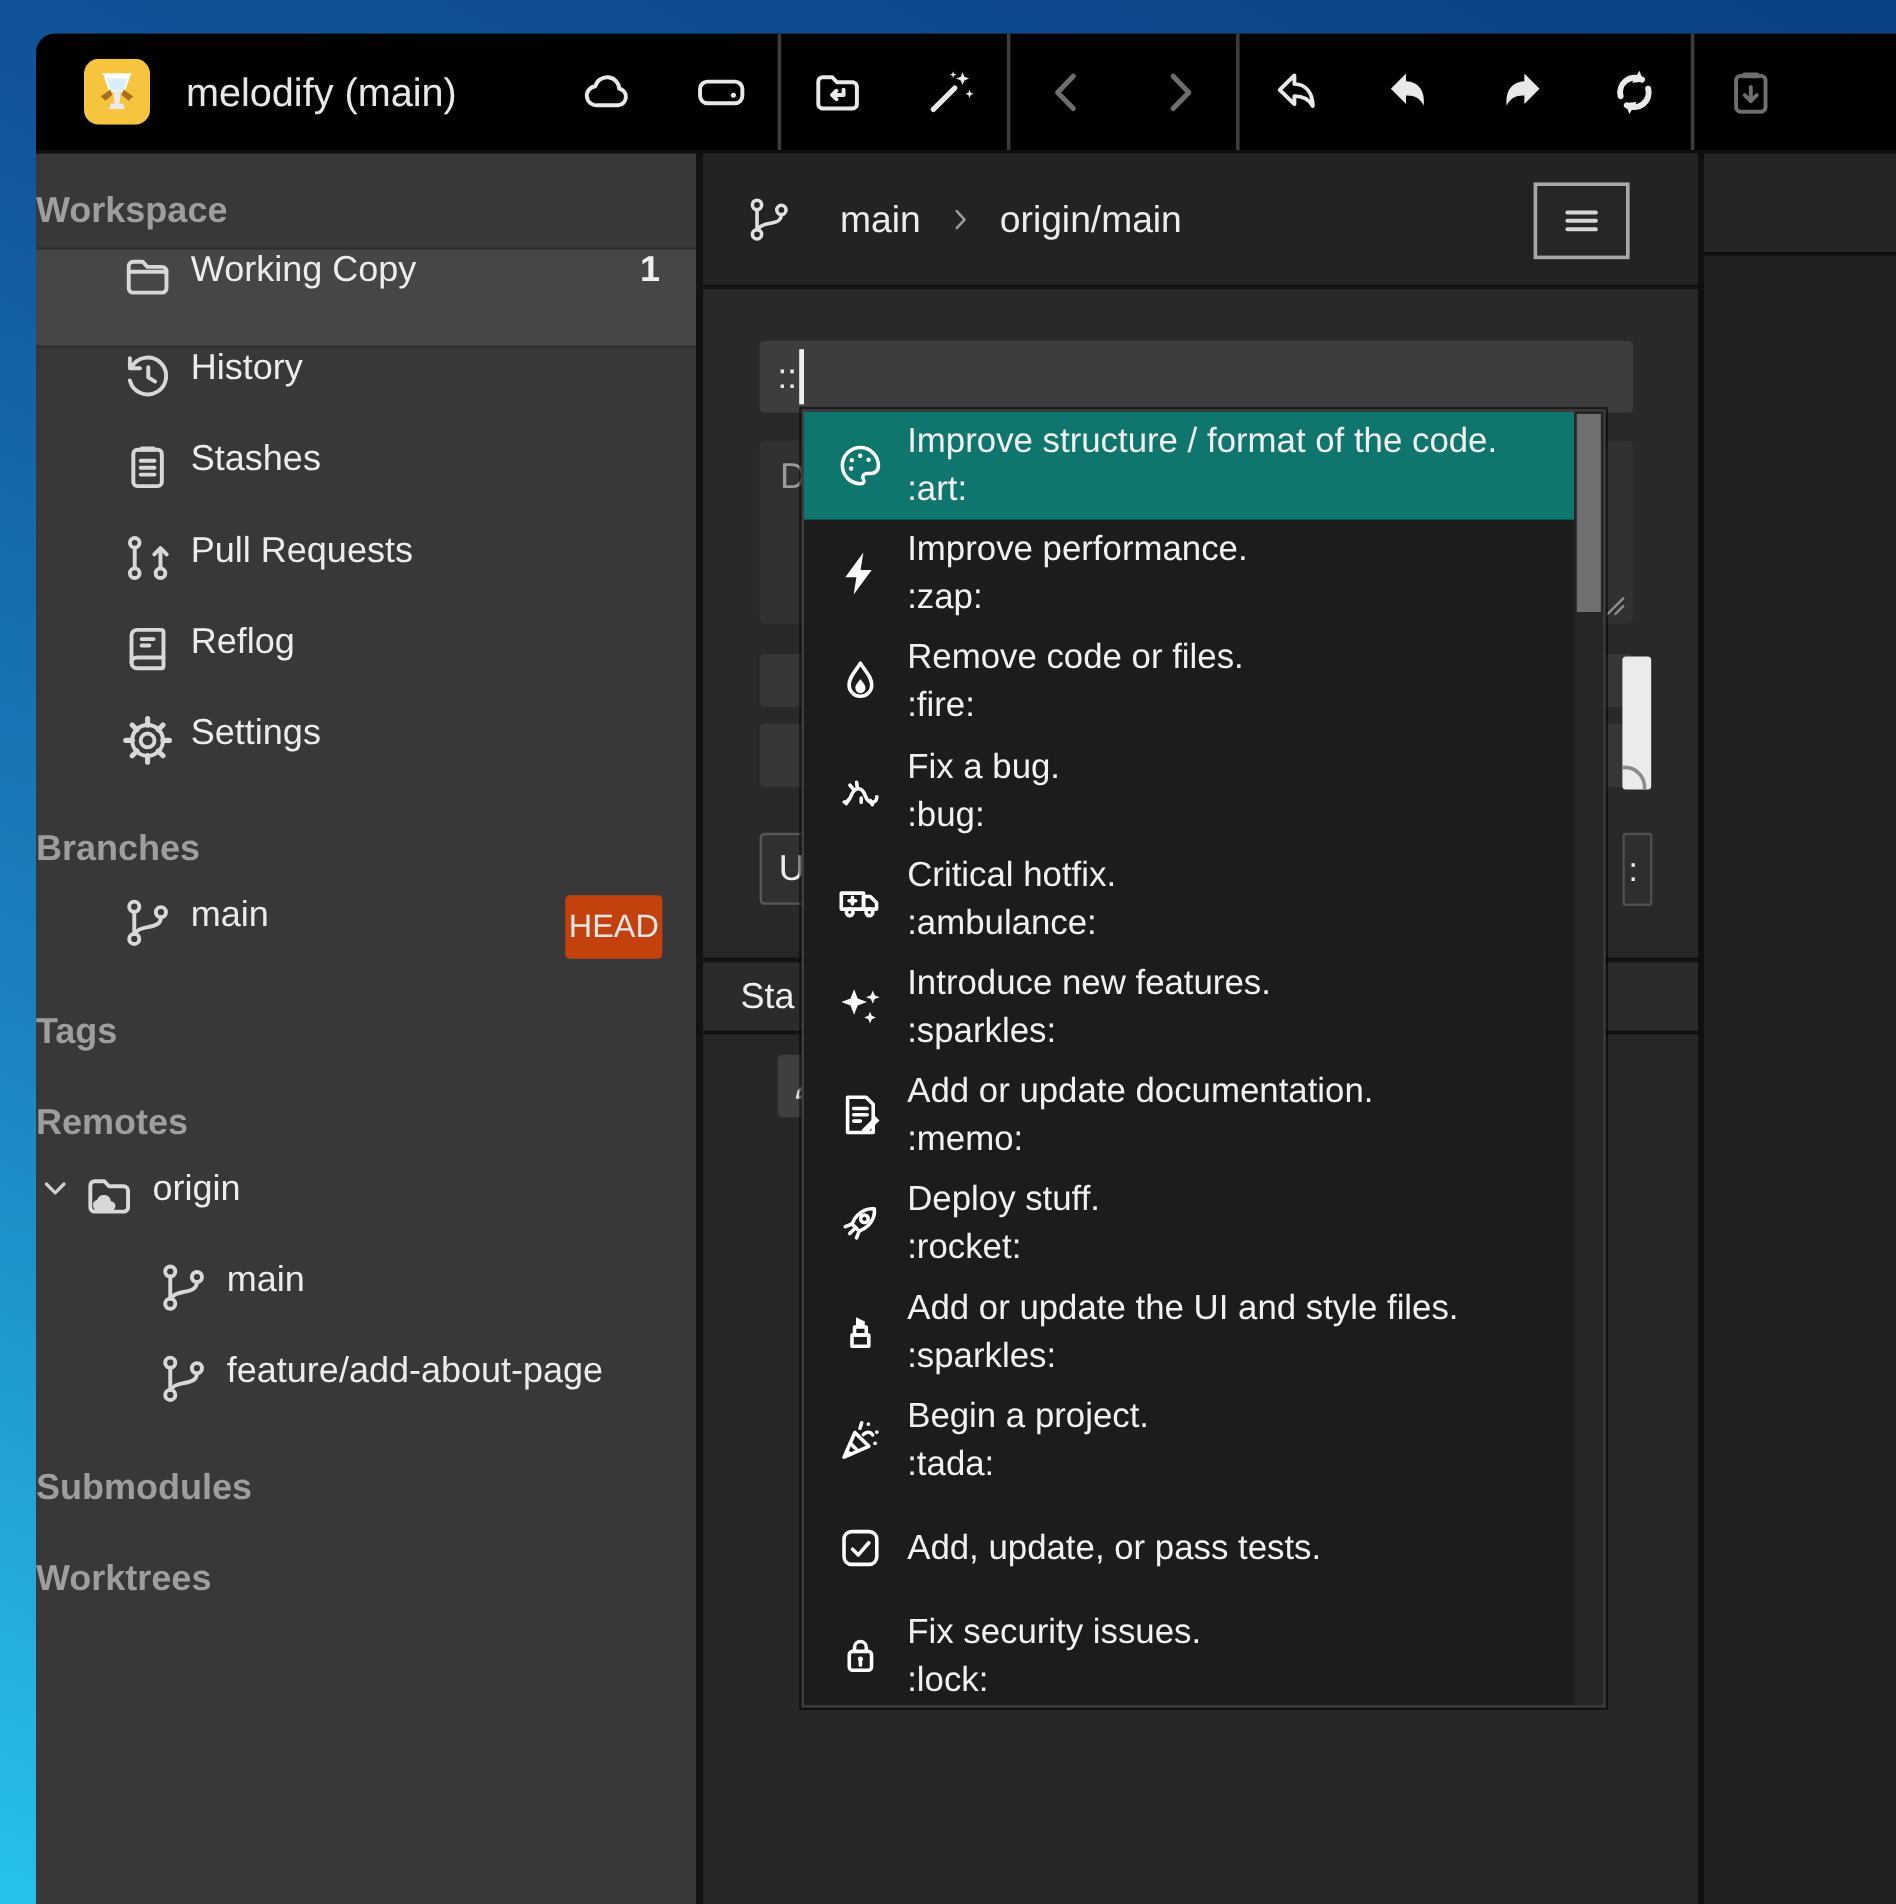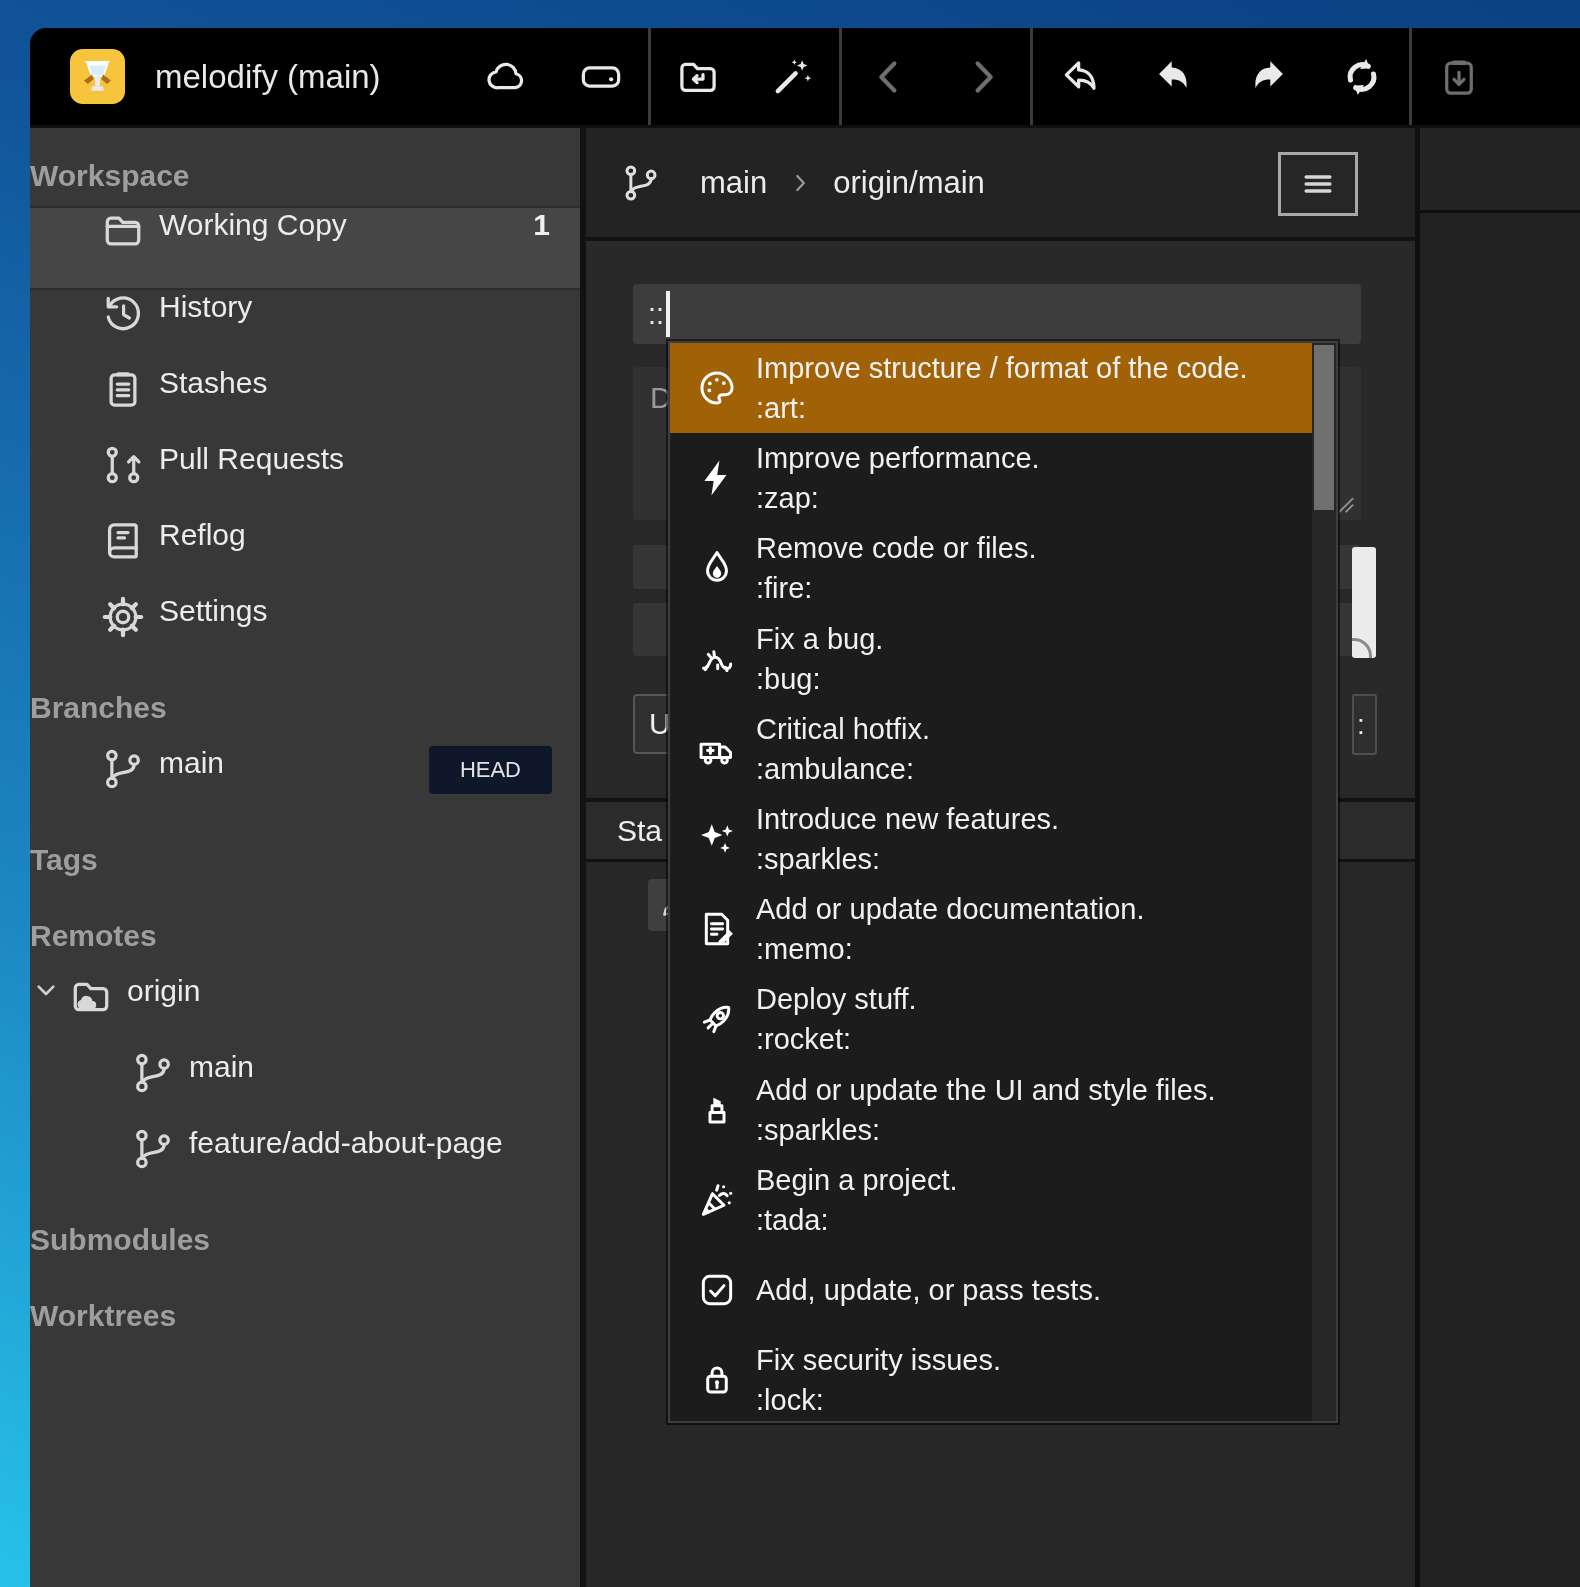--- a/index.html
+++ b/index.html
@@ -35,22 +35,22 @@
   .sb-item .ic{margin-left:70px;color:#d8d8d8;}
   .sb-item .ic svg{width:46px;height:46px;}
   .sb-item.expander .chev{margin-left:27px;margin-right:6px;color:#cfcfcf;}
   .sb-item.expander .chev svg{width:32px;height:32px;}
   .sb-item.expander .ic{margin-left:0;}
   .sb-item.indent .ic{margin-left:100px;}
   .sb-item .lbl{margin-left:13px;}
   .sb-item.selected{height:80px;background:#464646;border-top:2px solid #2e2e2e;
     border-bottom:2px solid #2e2e2e;}
   .count-badge{position:absolute;right:30px;font-weight:600;font-size:30px;color:#f0f0f0;}
-  .head-badge{position:absolute;right:28px;background:#0f172a;color:#e4e4e4;font-size:22px;
-    padding:11px 31px;border-radius:4px;}
+  .head-badge{position:absolute;right:28px;background:#c2410c;color:#e4e4e4;font-size:27px;
+    padding:11px 3px;border-radius:4px;}
   
   .main{position:absolute;left:556px;top:100px;width:829px;bottom:0;background:#272727;}
   .vdiv2{position:absolute;left:1385px;top:100px;width:5px;bottom:0;background:#0f0f0f;}
   .rightpanel{position:absolute;left:1390px;top:100px;right:0;bottom:0;background:#212121;}
   .rp-band{height:82px;background:#242424;border-bottom:3px solid #0f0f0f;}
   .branch-header{position:absolute;left:0;top:0;right:0;height:109px;background:#232323;
     border-bottom:4px solid #121212;display:flex;align-items:center;color:#ececec;font-size:31px;}
   .branch-header .bic{margin-left:34px;color:#e0e0e0;}
   .branch-header .bic svg{width:42px;height:42px;}
   .bh-branch{margin-left:38px;}
@@ -85,21 +85,21 @@
     border-top:4px solid #121212;border-bottom:3px solid #121212;display:flex;align-items:center;
     padding-left:31px;box-sizing:border-box;color:#efefef;font-size:30px;}
   .pencil-btn{position:absolute;left:62px;top:751px;width:52px;height:52px;background:#3f3f3f;
     border-radius:4px;display:flex;align-items:center;justify-content:center;color:#d5d5d5;}
   .pencil-btn svg{width:34px;height:34px;}
   
   .dropdown{position:absolute;left:668px;top:341px;width:670px;height:1082px;background:#1c1c1c;
     border:2px solid #3e3e3e;box-shadow:0 0 0 2px rgba(0,0,0,.55);box-sizing:border-box;overflow:hidden;}
   .dd-items{position:absolute;left:0;top:0;right:24px;bottom:0;overflow:hidden;}
   .dd-item{height:90.2px;display:flex;align-items:center;padding-left:26px;color:#f1f1f1;}
-  .dd-item.selected{background:#a16207;}
+  .dd-item.selected{background:#0f766e;}
   .dd-item .ic{width:42px;flex:none;margin-right:18px;color:#ffffff;}
   .dd-item .ic svg{width:42px;height:42px;}
   .dd-texts{display:flex;flex-direction:column;line-height:40px;font-size:29px;}
   .dd-scroll{position:absolute;right:0;top:0;width:24px;bottom:0;background:#262626;}
   .dd-thumb{position:absolute;left:2px;right:2px;top:2px;height:165px;background:#707070;}
 </style>
 </head>
 <body>
 
 <div id="screen">

